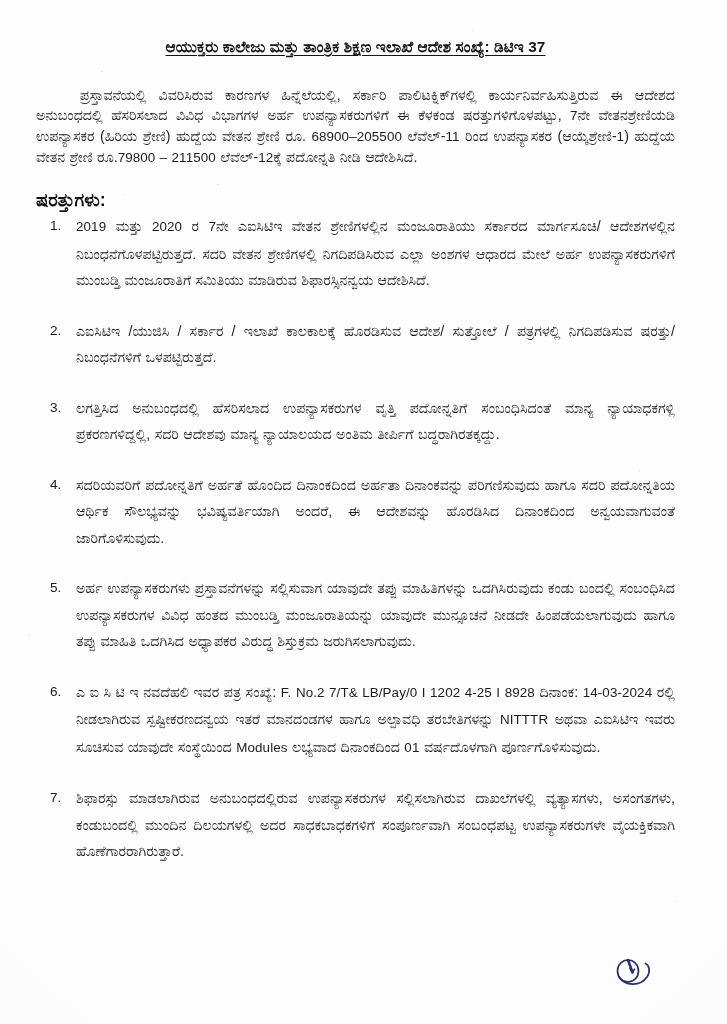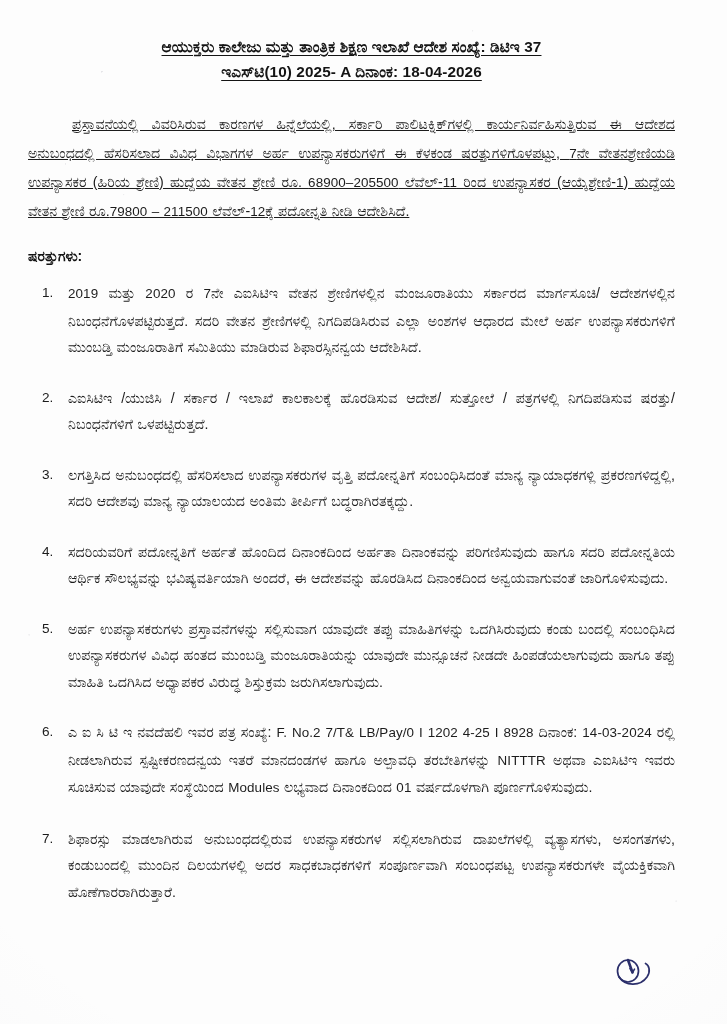--- a/index.html
+++ b/index.html
@@ -47,21 +47,21 @@
   #vignette {
     position: absolute;
     inset: 0;
     pointer-events: none;
     background: radial-gradient(ellipse 120% 100% at 50% 45%, rgba(255,255,255,0) 60%, rgba(120,120,130,.05) 100%);
   }
 
   .content {
     position: relative;
     z-index: 2;
-    padding: 0 52px 0 28px;
+    padding: 0 52px 0 36px;
   }
 
   
   .doc-title {
     margin: 0;
     padding-top: 34px;
     text-align: center;
     font-weight: bold;
     font-size: 15.3px;
     line-height: 25px;
@@ -74,33 +74,32 @@
     text-underline-offset: 3px;
     text-decoration-thickness: 1px;
   }
   .doc-title .tline.l1 { padding: 0 6px; }
   .doc-title .tline.l2 { padding: 0 90px; }
 
   
   .intro {
     margin: 26px 0 0 0;
     font-size: 14.2px;
-    line-height: 29px;
+    line-height: 20px;
     text-align: justify;
     text-justify: inter-word;
     text-indent: 44px;
     color: #1c1c1c;
     word-spacing: .5px;
-    text-decoration: underline;
   }
 
   
   .conditions-heading {
-    margin: 22px 0 15px 0;
-    font-size: 14px;
+    margin: 22px 0 2px 0;
+    font-size: 18px;
     font-weight: bold;
     color: #121212;
   }
 
   ol.conditions {
     margin: 0;
     padding: 0;
     list-style: none;
     counter-reset: cond;
   }
@@ -144,21 +143,20 @@
 <body>
 
 <div id="page">
   <div id="grain"></div>
   <div id="vignette"></div>
 
   <div class="content">
 
     <h1 class="doc-title">
       <span class="tline l1">ಆಯುಕ್ತರು ಕಾಲೇಜು ಮತ್ತು ತಾಂತ್ರಿಕ ಶಿಕ್ಷಣ ಇಲಾಖೆ ಆದೇಶ ಸಂಖ್ಯೆ: ಡಿಟಿಇ 37</span>
-      <span class="tline l2">ಇಎಸ್‌ಟಿ(10) 2025- A ದಿನಾಂಕ: 18-04-2026</span>
     </h1>
 
     <p class="intro">ಪ್ರಸ್ತಾವನೆಯಲ್ಲಿ ವಿವರಿಸಿರುವ ಕಾರಣಗಳ ಹಿನ್ನೆಲೆಯಲ್ಲಿ, ಸರ್ಕಾರಿ ಪಾಲಿಟಕ್ನಿಕ್‌ಗಳಲ್ಲಿ ಕಾರ್ಯನಿರ್ವಹಿಸುತ್ತಿರುವ ಈ ಆದೇಶದ ಅನುಬಂಧದಲ್ಲಿ ಹೆಸರಿಸಲಾದ ವಿವಿಧ ವಿಭಾಗಗಳ ಅರ್ಹ ಉಪನ್ಯಾಸಕರುಗಳಿಗೆ ಈ ಕೆಳಕಂಡ ಷರತ್ತುಗಳಿಗೊಳಪಟ್ಟು, <span class="lat">7</span>ನೇ ವೇತನಶ್ರೇಣಿಯಡಿ ಉಪನ್ಯಾಸಕರ (ಹಿರಿಯ ಶ್ರೇಣಿ) ಹುದ್ದೆಯ ವೇತನ ಶ್ರೇಣಿ ರೂ. <span class="lat">68900–205500</span> ಲೆವೆಲ್-<span class="lat">11</span> ರಿಂದ ಉಪನ್ಯಾಸಕರ (ಆಯ್ಕೆಶ್ರೇಣಿ-<span class="lat">1</span>) ಹುದ್ದೆಯ ವೇತನ ಶ್ರೇಣಿ ರೂ.<span class="lat">79800 – 211500</span> ಲೆವೆಲ್-<span class="lat">12</span>ಕ್ಕೆ ಪದೋನ್ನತಿ ನೀಡಿ ಆದೇಶಿಸಿದೆ.</p>
 
     <div class="conditions-heading">ಷರತ್ತುಗಳು:</div>
 
     <ol class="conditions">
       <li><span class="lat">2019</span> ಮತ್ತು <span class="lat">2020</span> ರ <span class="lat">7</span>ನೇ ಎಐಸಿಟಿಇ ವೇತನ ಶ್ರೇಣಿಗಳಲ್ಲಿನ ಮಂಜೂರಾತಿಯು ಸರ್ಕಾರದ ಮಾರ್ಗಸೂಚಿ/ ಆದೇಶಗಳಲ್ಲಿನ ನಿಬಂಧನೆಗೊಳಪಟ್ಟಿರುತ್ತದೆ. ಸದರಿ ವೇತನ ಶ್ರೇಣಿಗಳಲ್ಲಿ ನಿಗದಿಪಡಿಸಿರುವ ಎಲ್ಲಾ ಅಂಶಗಳ ಆಧಾರದ ಮೇಲೆ ಅರ್ಹ ಉಪನ್ಯಾಸಕರುಗಳಿಗೆ ಮುಂಬಡ್ತಿ ಮಂಜೂರಾತಿಗೆ ಸಮಿತಿಯು ಮಾಡಿರುವ ಶಿಫಾರಸ್ಸಿನನ್ವಯ ಆದೇಶಿಸಿದೆ.</li>
       <li>ಎಐಸಿಟಿಇ /ಯುಜಿಸಿ / ಸರ್ಕಾರ / ಇಲಾಖೆ ಕಾಲಕಾಲಕ್ಕೆ ಹೊರಡಿಸುವ ಆದೇಶ/ ಸುತ್ತೋಲೆ / ಪತ್ರಗಳಲ್ಲಿ ನಿಗದಿಪಡಿಸುವ ಷರತ್ತು/ನಿಬಂಧನೆಗಳಿಗೆ ಒಳಪಟ್ಟಿರುತ್ತದೆ.</li>
       <li>ಲಗತ್ತಿಸಿದ ಅನುಬಂಧದಲ್ಲಿ ಹೆಸರಿಸಲಾದ ಉಪನ್ಯಾಸಕರುಗಳ ವೃತ್ತಿ ಪದೋನ್ನತಿಗೆ ಸಂಬಂಧಿಸಿದಂತೆ ಮಾನ್ಯ ನ್ಯಾಯಾಧಕಗಳ್ಲಿ ಪ್ರಕರಣಗಳಿದ್ದಲ್ಲಿ, ಸದರಿ ಆದೇಶವು ಮಾನ್ಯ ನ್ಯಾಯಾಲಯದ ಅಂತಿಮ ತೀರ್ಪಿಗೆ ಬದ್ಧರಾಗಿರತಕ್ಕದ್ದು.</li>

